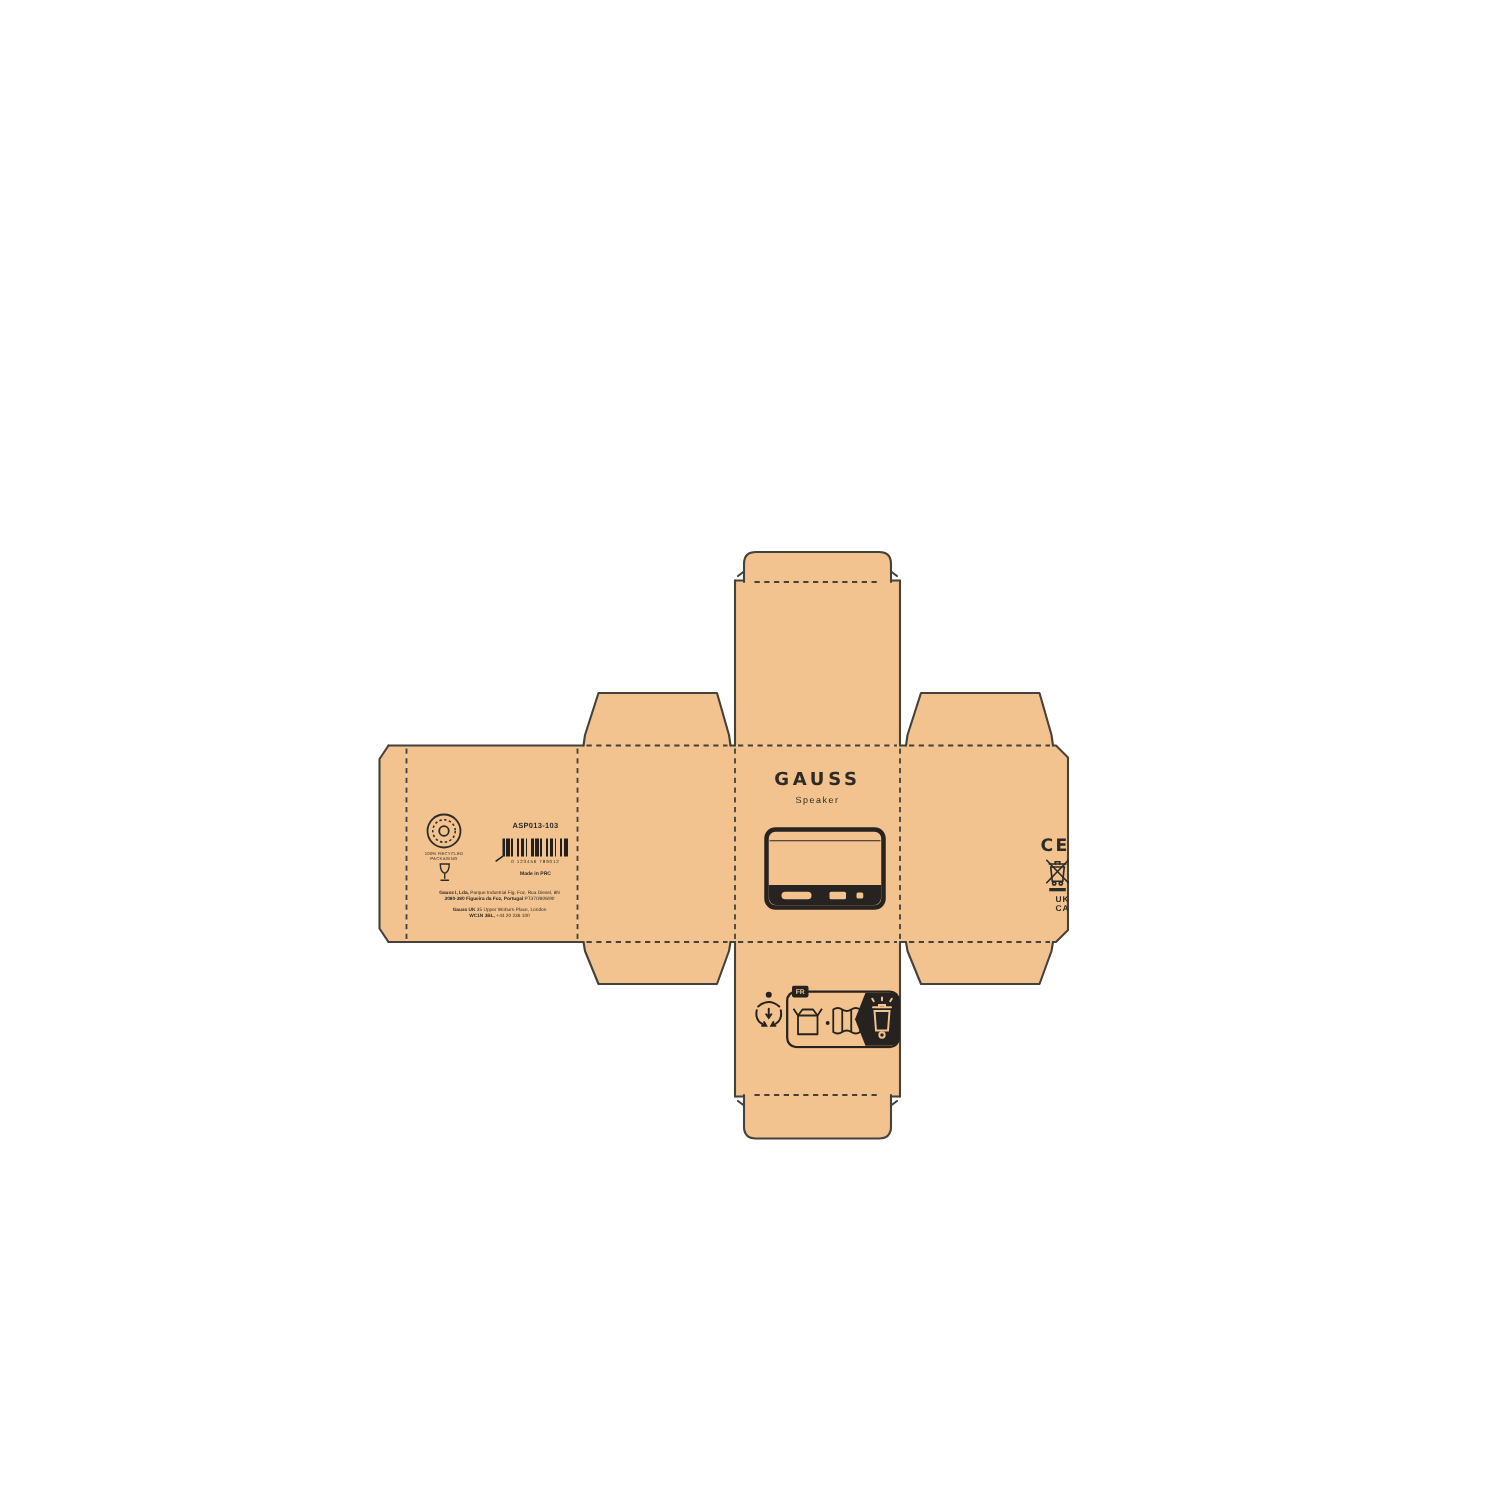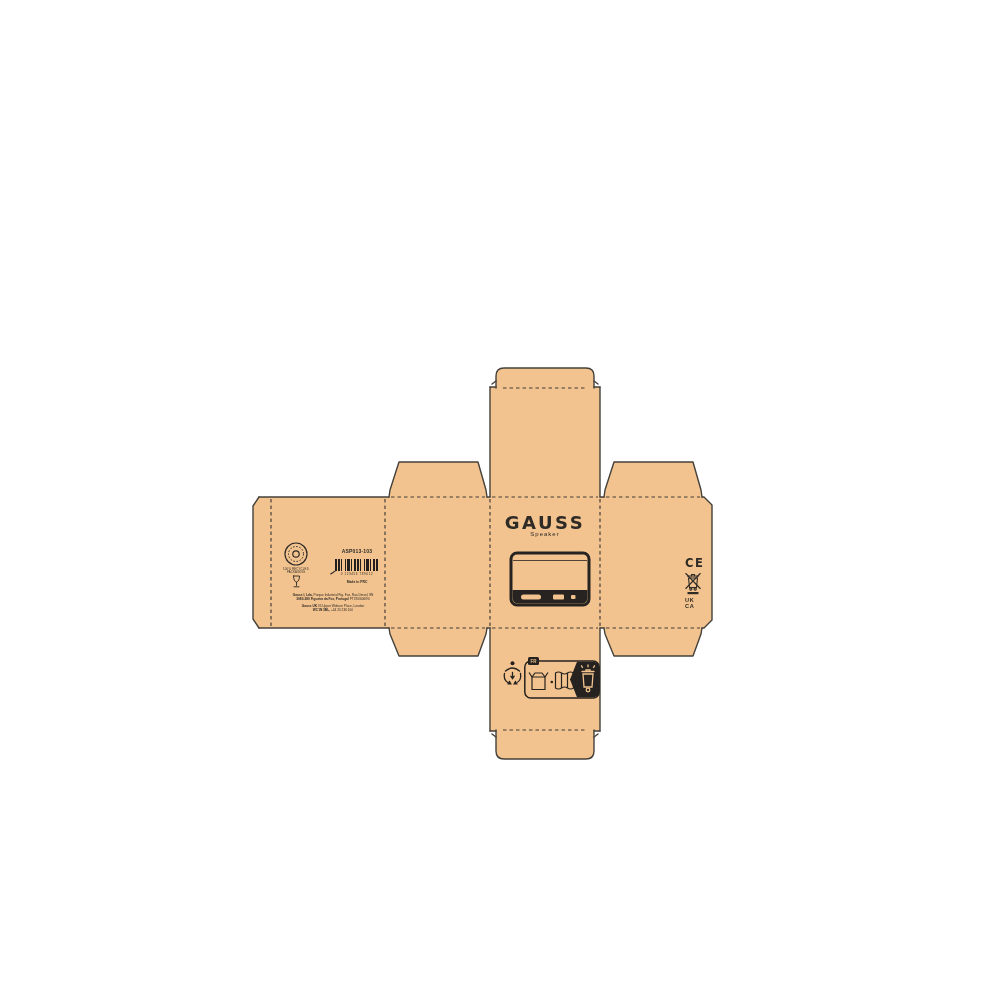--- a/index.html
+++ b/index.html
@@ -2,39 +2,39 @@
 <html><head>
 <meta charset="utf-8">
 <style>
   html,body{margin:0;padding:0;}
   body{background:#ffffff;font-family:"Liberation Sans",sans-serif;}
   .canvas{position:relative;width:1000px;height:1000px;background:#ffffff;overflow:hidden;}
   .abs{position:absolute;}
   .center{text-align:center;}
   
   .brand{left:490px;top:512px;width:110px;font-family:"DejaVu Sans",sans-serif;
-         font-size:18px;font-weight:bold;letter-spacing:2.5px;color:#2E2A26;}
+         font-size:12px;font-weight:bold;letter-spacing:2.5px;color:#2E2A26;}
   .product{left:490px;top:531px;width:110px;font-size:6px;letter-spacing:1px;color:#2E2A26;}
   
   .seal-caption{left:276px;top:568px;width:40px;font-size:2.8px;line-height:3.4px;
                 letter-spacing:.2px;color:#2E2A26;}
   .sku{left:330px;top:548px;width:54px;font-size:5px;font-weight:bold;color:#2E2A26;letter-spacing:.2px;}
   .barcode{left:332px;top:559px;width:50px;height:17px;}
   .barcode .bars{position:absolute;left:3px;right:3px;top:0;bottom:5px;
      background:repeating-linear-gradient(90deg,#221F1C 0 1.5px,transparent 1.5px 2.6px,
        #221F1C 2.6px 5px,transparent 5px 6px,#221F1C 6px 7px,transparent 7px 9.6px);}
   .barcode .tick{position:absolute;left:-2px;bottom:3px;width:6px;height:1.4px;background:#221F1C;
      transform:rotate(-35deg);}
   .barcode .digits{position:absolute;left:0;right:0;bottom:0;font-size:3px;color:#2E2A26;text-align:center;letter-spacing:.6px;}
   .made-in{left:338px;top:580px;width:38px;font-size:3.4px;font-weight:bold;color:#2E2A26;}
   .address{left:277px;top:593px;width:112px;font-size:3.2px;line-height:4.4px;color:#2E2A26;}
   .address .grp2{margin-top:2px;}
   .address b{font-weight:bold;}
   
-  .marks{left:685px;top:556px;width:28px;display:flex;flex-direction:column;align-items:flex-start;gap:2px;}
+  .marks{left:685px;top:556px;width:28px;display:flex;flex-direction:column;align-items:flex-end;gap:2px;}
   .ce{font-family:"DejaVu Sans",sans-serif;font-size:11.5px;font-weight:bold;letter-spacing:1.5px;color:#2E2A26;}
   .ukca{font-size:5.6px;font-weight:bold;line-height:6px;letter-spacing:.6px;color:#2E2A26;text-align:center;}
 </style>
 </head>
 <body>
 
 <div class="canvas">
 
   <svg class="abs" style="left:0;top:0" width="1000" height="1000" viewBox="0 0 1000 1000">
 

